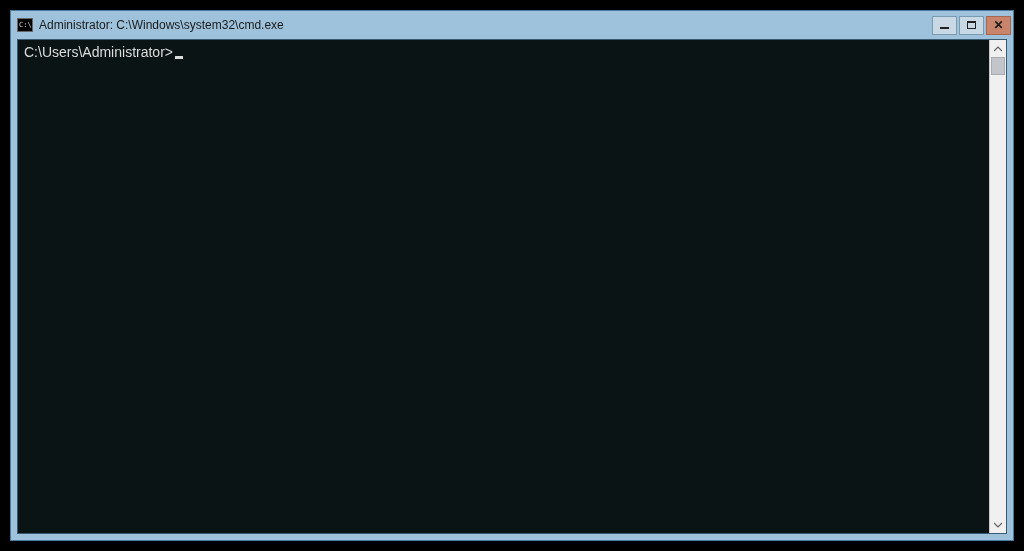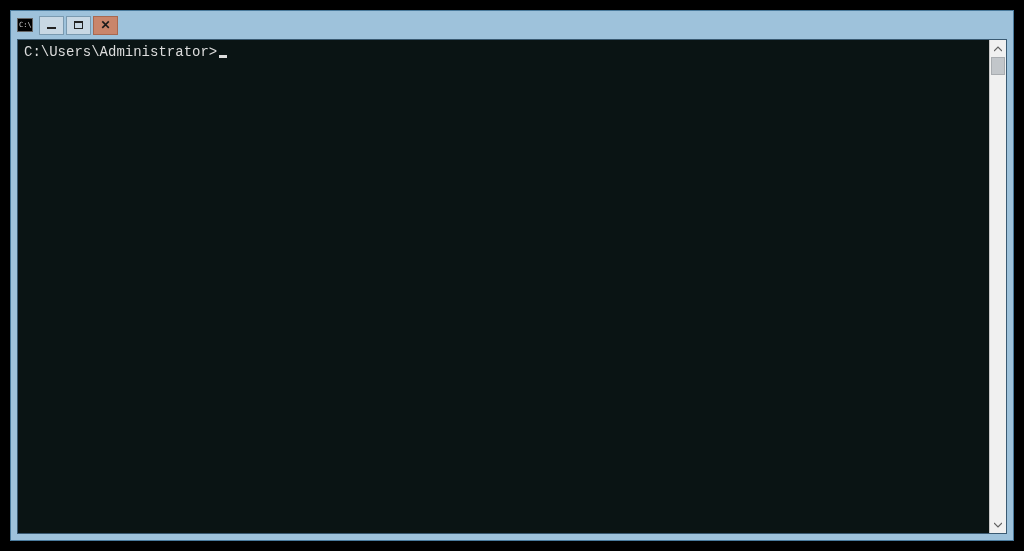--- a/index.html
+++ b/index.html
@@ -97,21 +97,21 @@
       margin: 0 6px 6px 6px;
       border: 1px solid #3a5a72;
       display: flex;
       background: #0a1414;
       position: relative;
     }
     .console {
       flex: 1;
       background: #0a1414;
       color: #dcdcdc;
-      font-family: Liberation Mono, monospace;
+      font-family: Liberation Sans, sans-serif;
       font-size: 14px;
       padding: 4px 6px;
       overflow: hidden;
       white-space: pre;
     }
     .cursor {
       display: inline-block;
       width: 8px;
       height: 3px;
       background: #dcdcdc;
@@ -155,20 +155,21 @@
     }
   </style>
 </head>
 <body>
 
 <div class="window">
   <div class="titlebar">
     <div class="app-icon">
       <span class="app-icon-text">C:\</span>
     </div>
+    <div class="title-text">Administrator: C:\Windows\system32\cmd.exe</div>
     <div class="window-controls">
       <div class="win-btn">
         <div class="min-glyph"></div>
       </div>
       <div class="win-btn">
         <div class="max-glyph"></div>
       </div>
       <div class="win-btn close">
         <span class="close-glyph">✕</span>
       </div>

